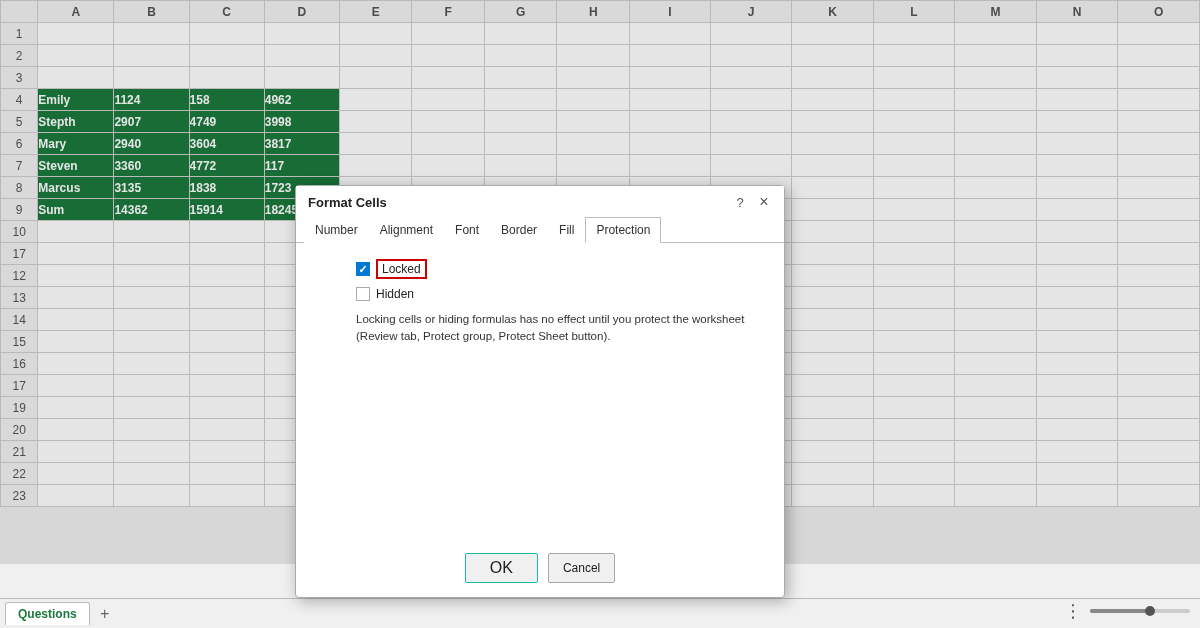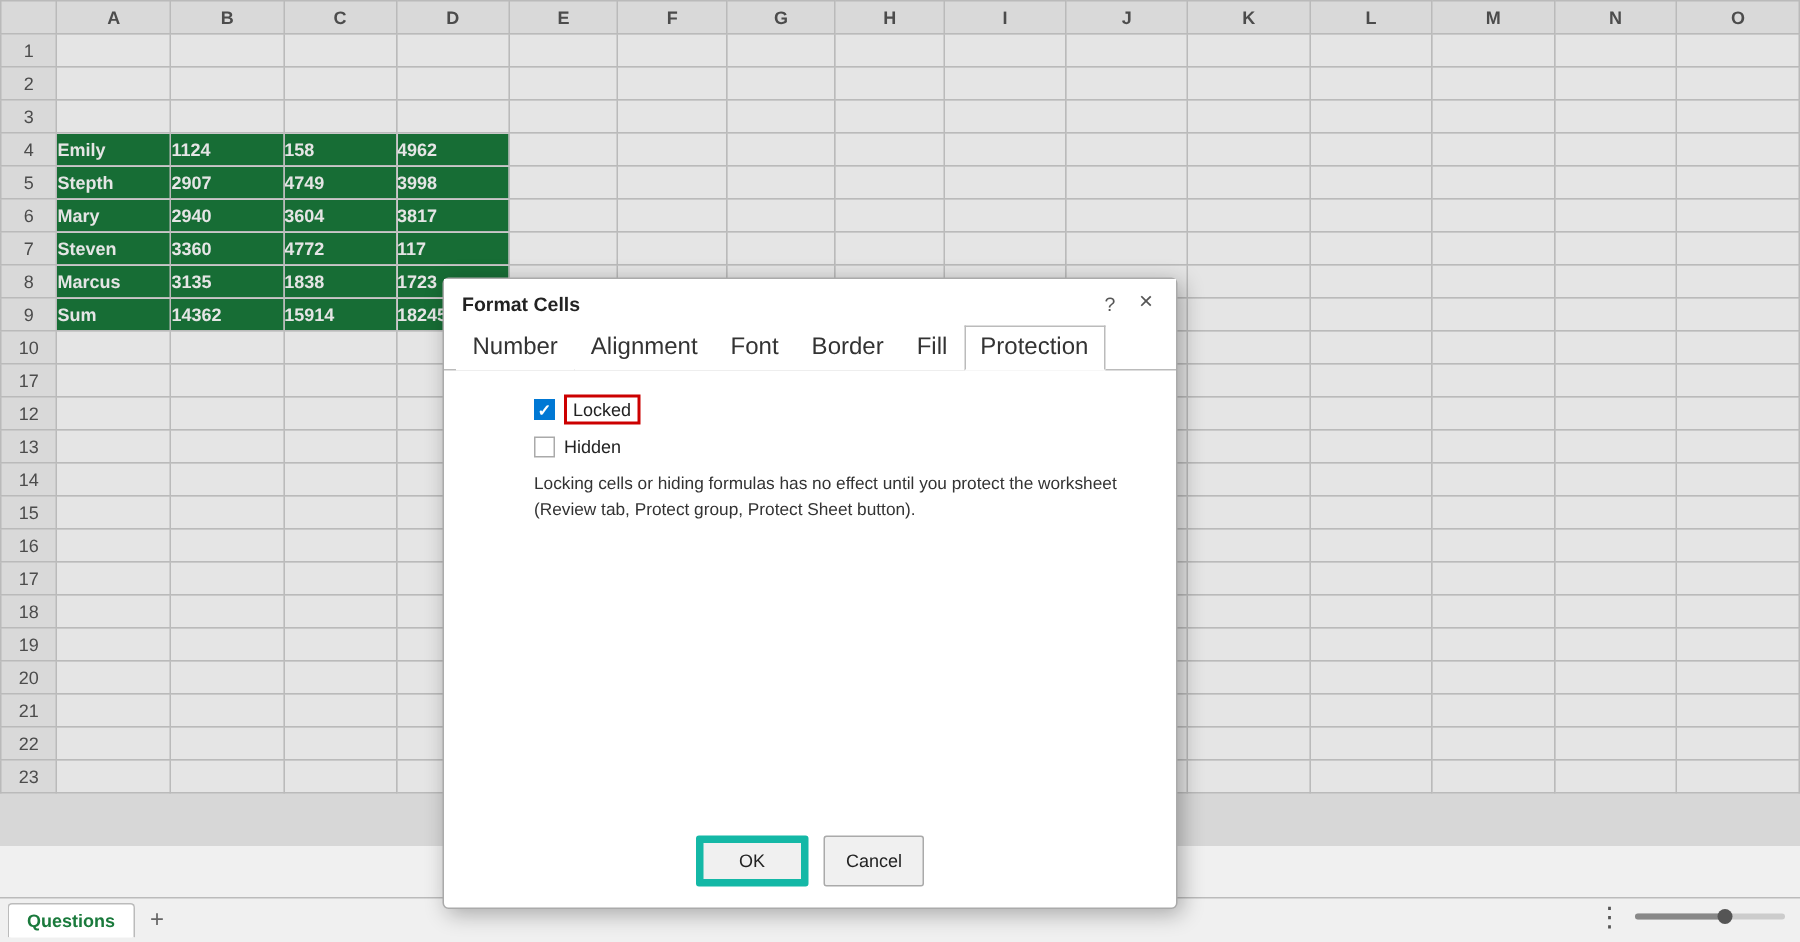--- a/index.html
+++ b/index.html
@@ -192,21 +192,21 @@
     
     .dialog-tabs {
       display: flex;
       border-bottom: 1px solid #bbb;
       padding: 0 8px;
       margin-top: 2px;
     }
 
     .dialog-tab {
       padding: 5px 10px;
-      font-size: 16px;
+      font-size: 12px;
       color: #333;
       cursor: pointer;
       border: 1px solid transparent;
       border-bottom: none;
       position: relative;
       top: 1px;
       background: white;
     }
 
     .dialog-tab.active {
@@ -288,23 +288,23 @@
     .dialog-footer {
       display: flex;
       justify-content: center;
       gap: 10px;
       padding: 10px 16px 14px;
       border-top: none;
     }
 
     .btn-ok {
       background: #f0f0f0;
-      border: 5px solid #14b8a6;
+      border: 1px solid #14b8a6;
       padding: 5px 24px;
-      font-size: 12px;
+      font-size: 16px;
       cursor: pointer;
       border-radius: 2px;
       color: #222;
     }
 
     .btn-cancel {
       background: #f0f0f0;
       border: 1px solid #aaa;
       padding: 5px 14px;
       font-size: 12px;
@@ -655,38 +655,20 @@
             <td class="data-cell"></td>
             <td class="data-cell"></td>
             <td class="data-cell"></td>
             <td class="data-cell"></td>
             <td class="data-cell"></td>
             <td class="data-cell"></td>
             <td class="data-cell"></td>
             <td class="data-cell"></td>
           </tr>
         <tr>
-            <td class="row-num">18</td>
-            <td class="data-cell"></td>
-            <td class="data-cell"></td>
-            <td class="data-cell"></td>
-            <td class="data-cell"></td>
-            <td class="data-cell"></td>
-            <td class="data-cell"></td>
-            <td class="data-cell"></td>
-            <td class="data-cell"></td>
-            <td class="data-cell"></td>
-            <td class="data-cell"></td>
-            <td class="data-cell"></td>
-            <td class="data-cell"></td>
-            <td class="data-cell"></td>
-            <td class="data-cell"></td>
-            <td class="data-cell"></td>
-          </tr>
-        <tr>
             <td class="row-num">19</td>
             <td class="data-cell"></td>
             <td class="data-cell"></td>
             <td class="data-cell"></td>
             <td class="data-cell"></td>
             <td class="data-cell"></td>
             <td class="data-cell"></td>
             <td class="data-cell"></td>
             <td class="data-cell"></td>
             <td class="data-cell"></td>

